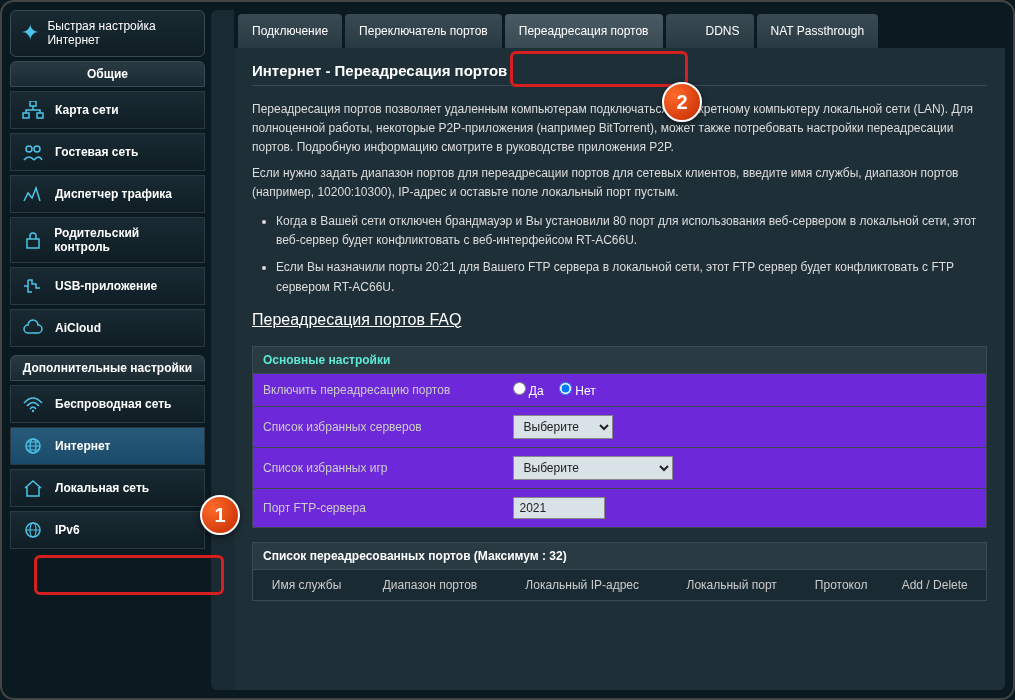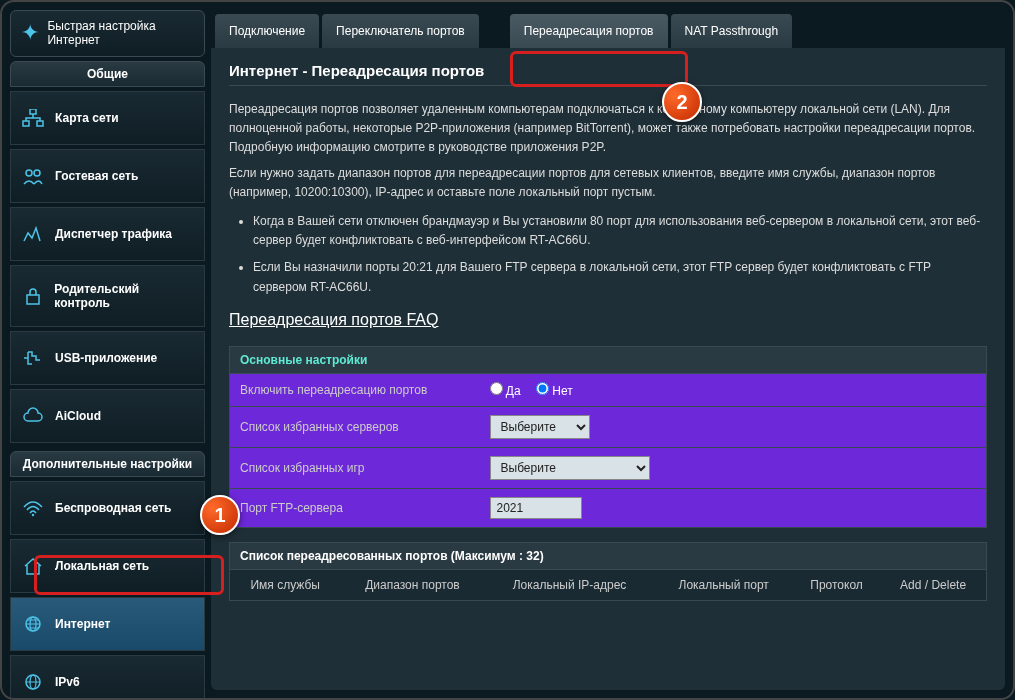--- a/index.html
+++ b/index.html
@@ -38,21 +38,21 @@
   border: 1px solid #3a4a52;
   border-radius: 6px 6px 0 0;
   text-align: center;
   font-size: 12px;
   font-weight: bold;
   padding: 5px 0;
 }
 .nav-item {
   background: linear-gradient(#1a2a32, #0f1e25);
   border: 1px solid #2a3a42;
-  padding: 16px 10px;
+  padding: 8px 10px;
   display: flex;
   align-items: center;
   gap: 10px;
   font-size: 12px;
   font-weight: bold;
   cursor: pointer;
 }
 .nav-item.active {
   background: linear-gradient(#2a5a7a, #1a4a6a);
 }
@@ -61,38 +61,38 @@
   display: flex; align-items: center; justify-content: center;
   color: #4cc3e8;
 }
 .main {
   flex: 1;
   display: flex;
   flex-direction: column;
   background: #1a2a32;
   border-radius: 6px;
   overflow: hidden;
+  padding-left: 23px;
 }
 .tabs {
   display: flex;
   background: #0a1a20;
   gap: 3px;
   padding: 4px 4px 0 4px;
 }
 .tab {
   background: linear-gradient(#3a4a52, #2a3a42);
   padding: 10px 14px;
   font-size: 12px;
   border-radius: 4px 4px 0 0;
   cursor: pointer;
   white-space: nowrap;
 }
 .tab.active {
   background: linear-gradient(#4a5a62, #3a4a52);
-  margin-left: 28px;
 }
 .content {
   flex: 1;
   padding: 14px 18px;
   background: #1f2f37;
   overflow-y: auto;
 }
 .page-title {
   font-size: 15px;
   font-weight: bold;
@@ -259,55 +259,56 @@
     <div class="section-header" style="margin-top:4px;">Дополнительные настройки</div>
     <div class="nav-item">
       <span class="icon">
           <svg width="22" height="18" viewBox="0 0 22 18">
             <path d="M2 8 q9-10 18 0 M5 11 q6-7 12 0 M8 14 q3-4 6 0" fill="none" stroke="#4cc3e8" stroke-width="1.5"></path>
             <circle cx="11" cy="16" r="1.2" fill="#4cc3e8"></circle>
           </svg>
         </span>
       <span>Беспроводная сеть</span>
     </div>
-    <div class="nav-item">
-      <span class="icon">
-          <svg width="22" height="18" viewBox="0 0 22 18">
-            <path d="M3 9 l8-7 8 7 M5 8 v9 h12 v-9" fill="none" stroke="#4cc3e8" stroke-width="1.5"></path>
-          </svg>
-        </span>
-      <span>Локальная сеть</span>
-    </div>
     <div class="nav-item active">
       <span class="icon">
           <svg width="22" height="18" viewBox="0 0 22 18">
             <circle cx="11" cy="9" r="7" fill="none" stroke="#4cc3e8" stroke-width="1.5"></circle>
             <ellipse cx="11" cy="9" rx="3" ry="7" fill="none" stroke="#4cc3e8" stroke-width="1.2"></ellipse>
             <path d="M4 9 h14 M5 5 h12 M5 13 h12" fill="none" stroke="#4cc3e8" stroke-width="1"></path>
           </svg>
         </span>
       <span>Интернет</span>
+    </div>
+    <div class="nav-item">
+      <span class="icon">
+          <svg width="22" height="18" viewBox="0 0 22 18">
+            <path d="M3 9 l8-7 8 7 M5 8 v9 h12 v-9" fill="none" stroke="#4cc3e8" stroke-width="1.5"></path>
+          </svg>
+        </span>
+      <span>Локальная сеть</span>
     </div>
     <div class="nav-item">
       <span class="icon">
           <svg width="22" height="18" viewBox="0 0 22 18">
             <circle cx="11" cy="9" r="7" fill="none" stroke="#4cc3e8" stroke-width="1.5"></circle>
             <ellipse cx="11" cy="9" rx="3" ry="7" fill="none" stroke="#4cc3e8" stroke-width="1.2"></ellipse>
             <path d="M4 9 h14" fill="none" stroke="#4cc3e8" stroke-width="1"></path>
           </svg>
         </span>
       <span>IPv6</span>
     </div>
   </div>
 
   <div class="main">
     <div class="tabs">
       <div class="tab">Подключение</div>
       <div class="tab">Переключатель портов</div>
       <div class="tab active">Переадресация портов</div>
+      <div class="tab" style="padding-left:40px;">DDNS</div>
       <div class="tab">NAT Passthrough</div>
     </div>
     <div class="content">
       <div class="page-title">Интернет - Переадресация портов</div>
       <hr class="divider">
       <div class="desc">
         <p>Переадресация портов позволяет удаленным компьютерам подключаться к конкретному компьютеру локальной сети (LAN). Для полноценной работы, некоторые P2P-приложения (например BitTorrent), может также потребовать настройки переадресации портов. Подробную информацию смотрите в руководстве приложения P2P.</p>
         <p style="margin-top:6px;">Если нужно задать диапазон портов для переадресации портов для сетевых клиентов, введите имя службы, диапазон портов (например, 10200:10300), IP-адрес и оставьте поле локальный порт пустым.</p>
         <ul>
           <li>Когда в Вашей сети отключен брандмауэр и Вы установили 80 порт для использования веб-сервером в локальной сети, этот веб-сервер будет конфликтовать с веб-интерфейсом RT-AC66U.</li>

